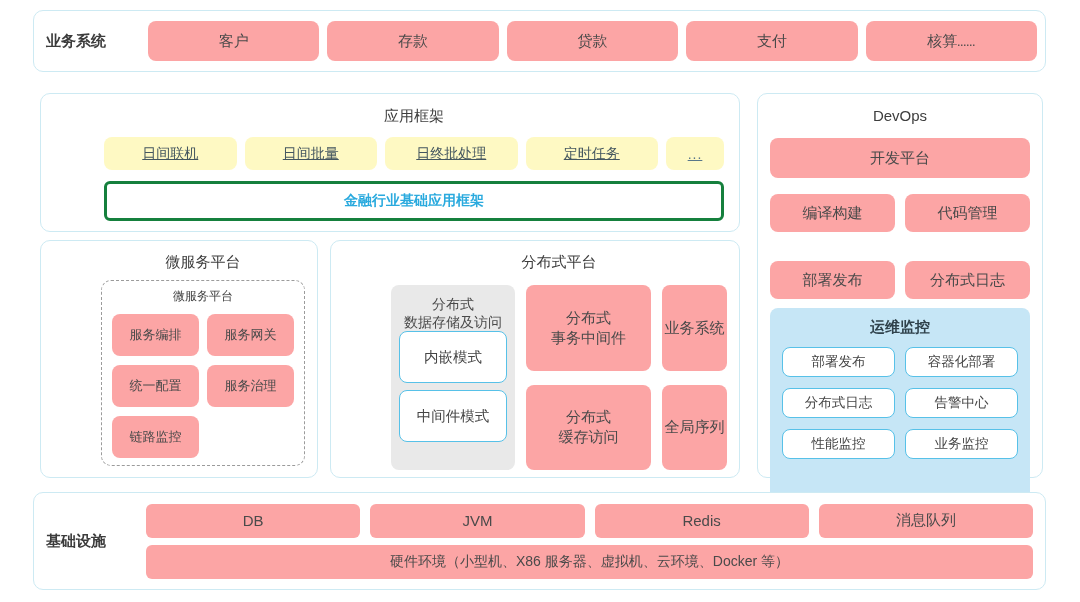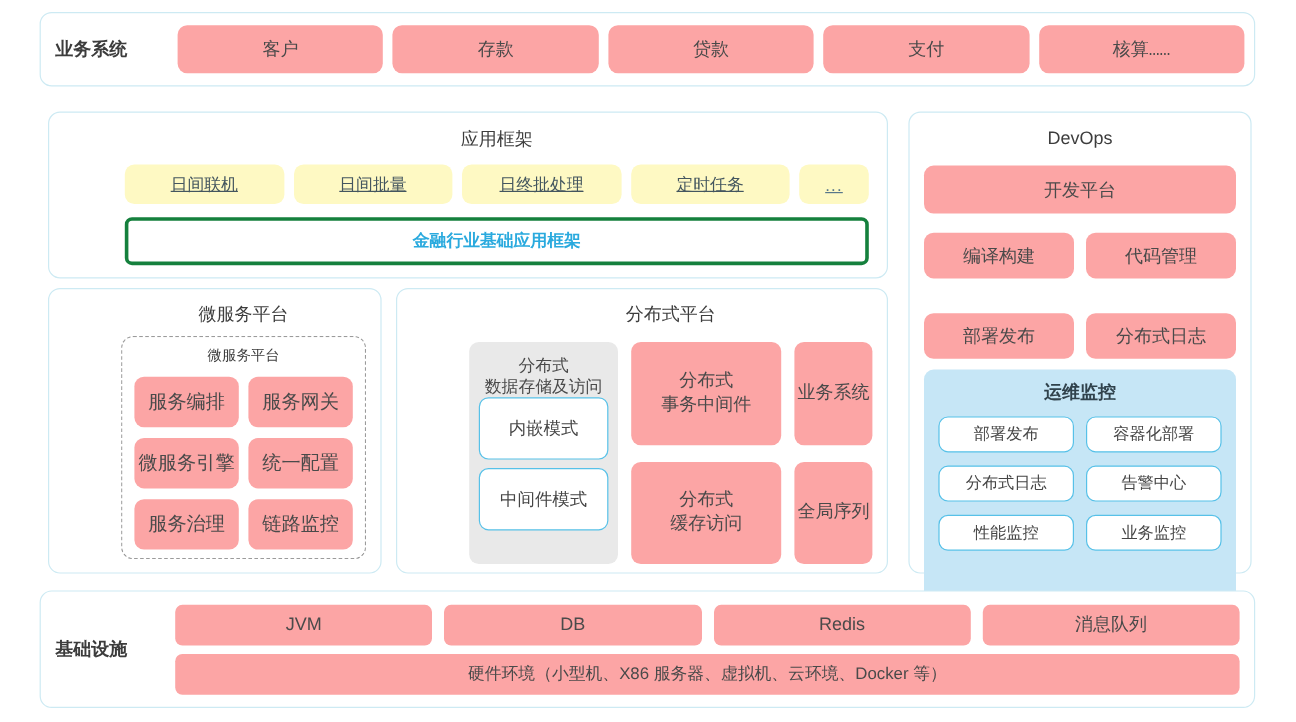--- a/index.html
+++ b/index.html
@@ -46,21 +46,21 @@
   .mon-grid{display:grid;grid-template-columns:1fr 1fr;gap:11px 10px;margin-top:10px;}
   .mon-grid .wbox{height:30px;font-size:13.5px;border-radius:8px;}
 
   
   #micro-panel{left:40px;top:240px;width:278px;height:238px;}
   #micro-panel .sec-title{padding-top:12px;}
   #micro-dashed{margin:8px 12px 0 12px;height:186px;border:1px dashed #9b9b9b;border-radius:10px;
                 box-sizing:border-box;padding:7px 10px 0 10px;}
   #micro-dashed .inner-title{text-align:center;font-size:12px;color:#3d3d3d;}
   .micro-grid{display:grid;grid-template-columns:1fr 1fr;gap:9px 8px;margin-top:9px;}
-  .micro-grid .gbox{height:42px;font-size:16px;}
+  .micro-grid .gbox{height:42px;font-size:13px;}
 
   
   #dist-panel{left:330px;top:240px;width:410px;height:238px;}
   #dist-panel .sec-title{padding-top:12px;}
   #dist-body{display:grid;grid-template-columns:124px 125px 1fr;gap:11px;margin:13px 12px 0 12px;height:185px;}
   #dist-storage{background:#e9e9e9;border-radius:8px;box-sizing:border-box;padding:10px 8px 0 8px;}
   #dist-storage .st-title{text-align:center;font-size:14px;color:#4a4a4a;white-space:pre-line;line-height:18px;}
   #dist-storage .wbox{height:52px;font-size:14.5px;}
   #dist-storage .wbox + .wbox{margin-top:7px;}
   #dist-storage .wbox:first-of-type{margin-top:15px;}
@@ -127,21 +127,20 @@
     </div>
   </div>
 
   <div class="panel" id="micro-panel">
     <div class="sec-title">微服务平台</div>
     <div id="micro-dashed">
       <div class="inner-title">微服务平台</div>
       <div class="micro-grid">
         <div class="gbox">服务编排</div>
         <div class="gbox">服务网关</div>
-        <div class="gbox">微服务引擎</div>
         <div class="gbox">统一配置</div>
         <div class="gbox">服务治理</div>
         <div class="gbox">链路监控</div>
       </div>
     </div>
   </div>
 
   <div class="panel" id="dist-panel">
     <div class="sec-title">分布式平台</div>
     <div id="dist-body">
@@ -161,22 +160,22 @@
         <div class="gbox">业务系统</div>
         <div class="gbox">全局序列</div>
       </div>
     </div>
   </div>
 
   <div class="panel" id="infra-bar">
     <div class="bar-label label-strong">基础设施</div>
     <div id="infra-content">
       <div id="infra-row">
+        <div class="gbox">DB</div>
         <div class="gbox">JVM</div>
-        <div class="gbox">DB</div>
         <div class="gbox">Redis</div>
         <div class="gbox">消息队列</div>
       </div>
       <div class="gbox" id="hw-box">硬件环境（小型机、X86 服务器、虚拟机、云环境、Docker 等）</div>
     </div>
   </div>
 
 </div>
 
 </body></html>

